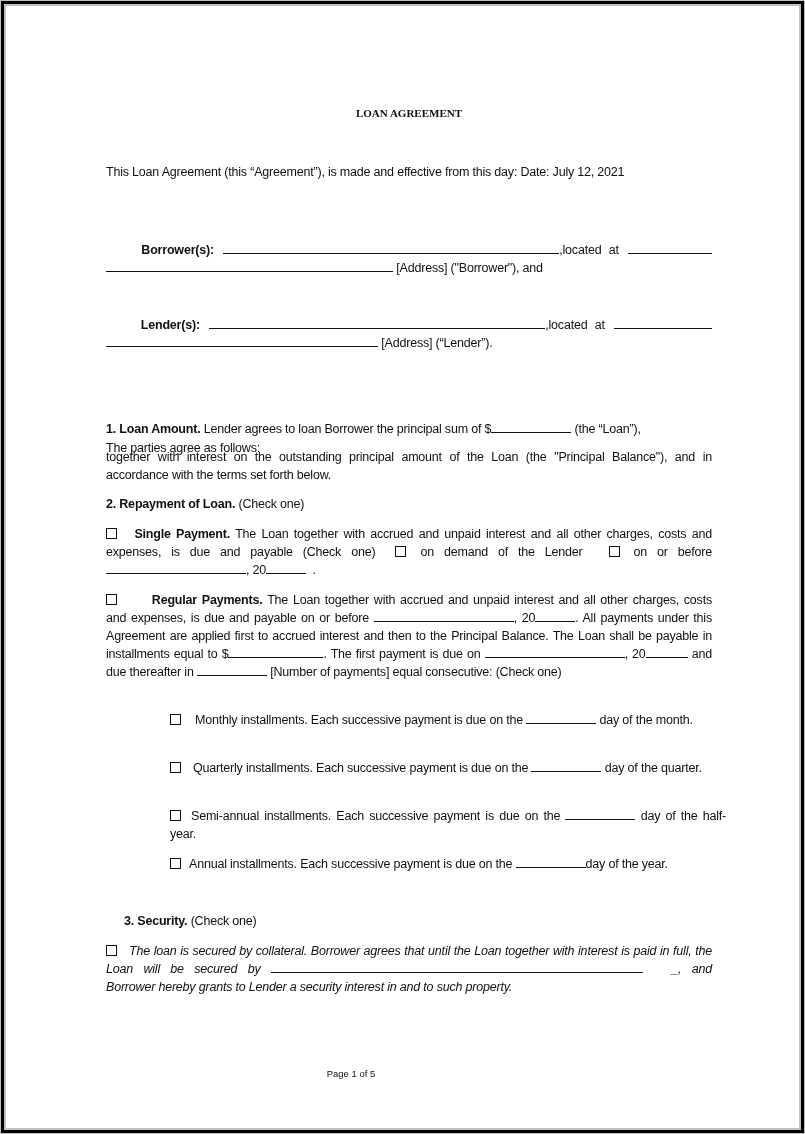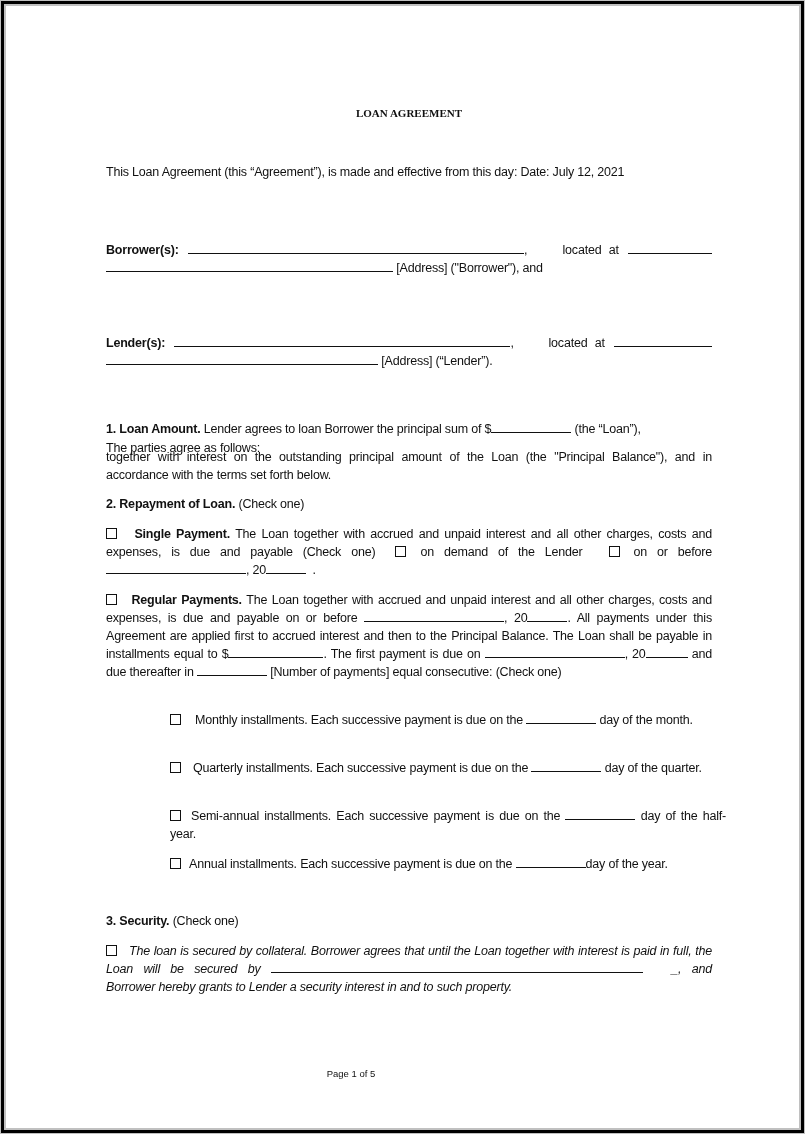--- a/index.html
+++ b/index.html
@@ -36,21 +36,21 @@
   .blank { display: inline-block; border-bottom: 1px solid #111; height: 12px; vertical-align: baseline; }
   .box {
     display: inline-block; width: 9px; height: 9px; border: 1px solid #111;
     vertical-align: -1px; margin-right: 6px;
   }
   .indent { left: 50px; width: 556px; margin-left: 14px; }
   .footer {
     position: absolute; left: 0; width: 690px; top: 1062px;
     text-align: center; font-size: 9.5px;
   }
-  .row { display: flex; justify-content: space-between; align-items: baseline; }
+  .row { display: flex; justify-content: flex-end; align-items: baseline; }
 </style>
 </head>
 <body>
 
 <div class="frame"></div>
 <div class="page">
   <div class="doc">
 
     <div class="title">LOAN AGREEMENT</div>
 
@@ -68,21 +68,21 @@
           <span style="word-spacing:4px;">located  at</span>
           <span class="blank" style="width:84px; margin-left:6px;"></span>
         </span>
       </div>
       <div>
         <span class="blank" style="width:287px;"></span>
         <span>[Address] ("Borrower"), and</span>
       </div>
     </div>
 
-    <div class="block" style="top:328px;">
+    <div class="block" style="top:310px;">
       <div class="row">
         <span>
           <b>Lender(s):</b>
           <span class="blank" style="width:336px; margin-left:6px;"></span><span>,</span>
         </span>
         <span>
           <span style="word-spacing:4px;">located  at</span>
           <span class="blank" style="width:98px; margin-left:6px;"></span>
         </span>
       </div>
@@ -106,21 +106,21 @@
     <div class="block just" style="top:519px;">
       <span class="box"></span>
       <b style="margin-left:6px;">Single Payment.</b><span> The Loan together with accrued and unpaid interest and all other charges, costs and expenses, is due and payable (Check one)</span>
       <span class="box" style="margin-left:10px; margin-right:14px;"></span><span>on demand of the Lender</span>
       <span class="box" style="margin-left:16px; margin-right:14px;"></span><span>on or before</span>
       <span class="blank" style="width:140px;"></span><span>, 20</span><span class="blank" style="width:40px;"></span>&nbsp;&nbsp;<span>.</span>
     </div>
 
     <div class="block just" style="top:585px;">
       <span class="box"></span>
-      <b style="margin-left:4px;">Regular Payments.</b><span> The Loan together with accrued and unpaid interest and all other charges, costs and expenses, is due and payable on or before</span>
+      <b style="margin-left:24px;">Regular Payments.</b><span> The Loan together with accrued and unpaid interest and all other charges, costs and expenses, is due and payable on or before</span>
       <span class="blank" style="width:140px;"></span><span>,  20</span><span class="blank" style="width:40px;"></span><span>. All payments under this Agreement are applied first to accrued interest and then to the Principal Balance. The Loan shall be payable in installments equal to $</span><span class="blank" style="width:95px;"></span><span>.  The first payment is due on</span>
       <span class="blank" style="width:140px;"></span><span>,  20</span><span class="blank" style="width:42px;"></span><span> and due thereafter in</span>
       <span class="blank" style="width:70px;"></span><span> [Number of payments] equal consecutive: (Check one)</span>
     </div>
 
     <div class="block indent just" style="top:705px;">
       <span class="box" style="margin-right:14px;"></span><span>Monthly installments. Each successive payment is due on the</span>
       <span class="blank" style="width:70px;"></span>
       <span>day of the month.</span>
     </div>
@@ -132,21 +132,21 @@
     <div class="block indent just" style="top:801px;">
       <span class="box" style="margin-right:10px;"></span><span>Semi-annual installments. Each successive payment is due on the</span>
       <span class="blank" style="width:70px;"></span>
       <span>day of the half-year.</span>
     </div>
     <div class="block indent" style="top:849px;">
       <span class="box" style="margin-right:8px;"></span><span>Annual installments. Each successive payment is due on the</span>
       <span class="blank" style="width:70px;"></span><span>day of the year.</span>
     </div>
 
-    <div class="block" style="top:906px;">
+    <div class="block" style="top:906px;margin-left:18px;">
       <b>3. Security.</b><span> (Check one)</span>
     </div>
     <div class="block just" style="top:936px;font-style:italic;">
       <span class="box" style="margin-right:12px;"></span><span>The loan is secured by collateral. Borrower agrees that until the Loan together with interest is paid in full, the Loan will be secured by</span>
       <span class="blank" style="width:372px;"></span>
       <span style="margin-left:18px;">_, and Borrower hereby grants to Lender a security interest in and to such property.</span>
     </div>
 
   </div>
 

